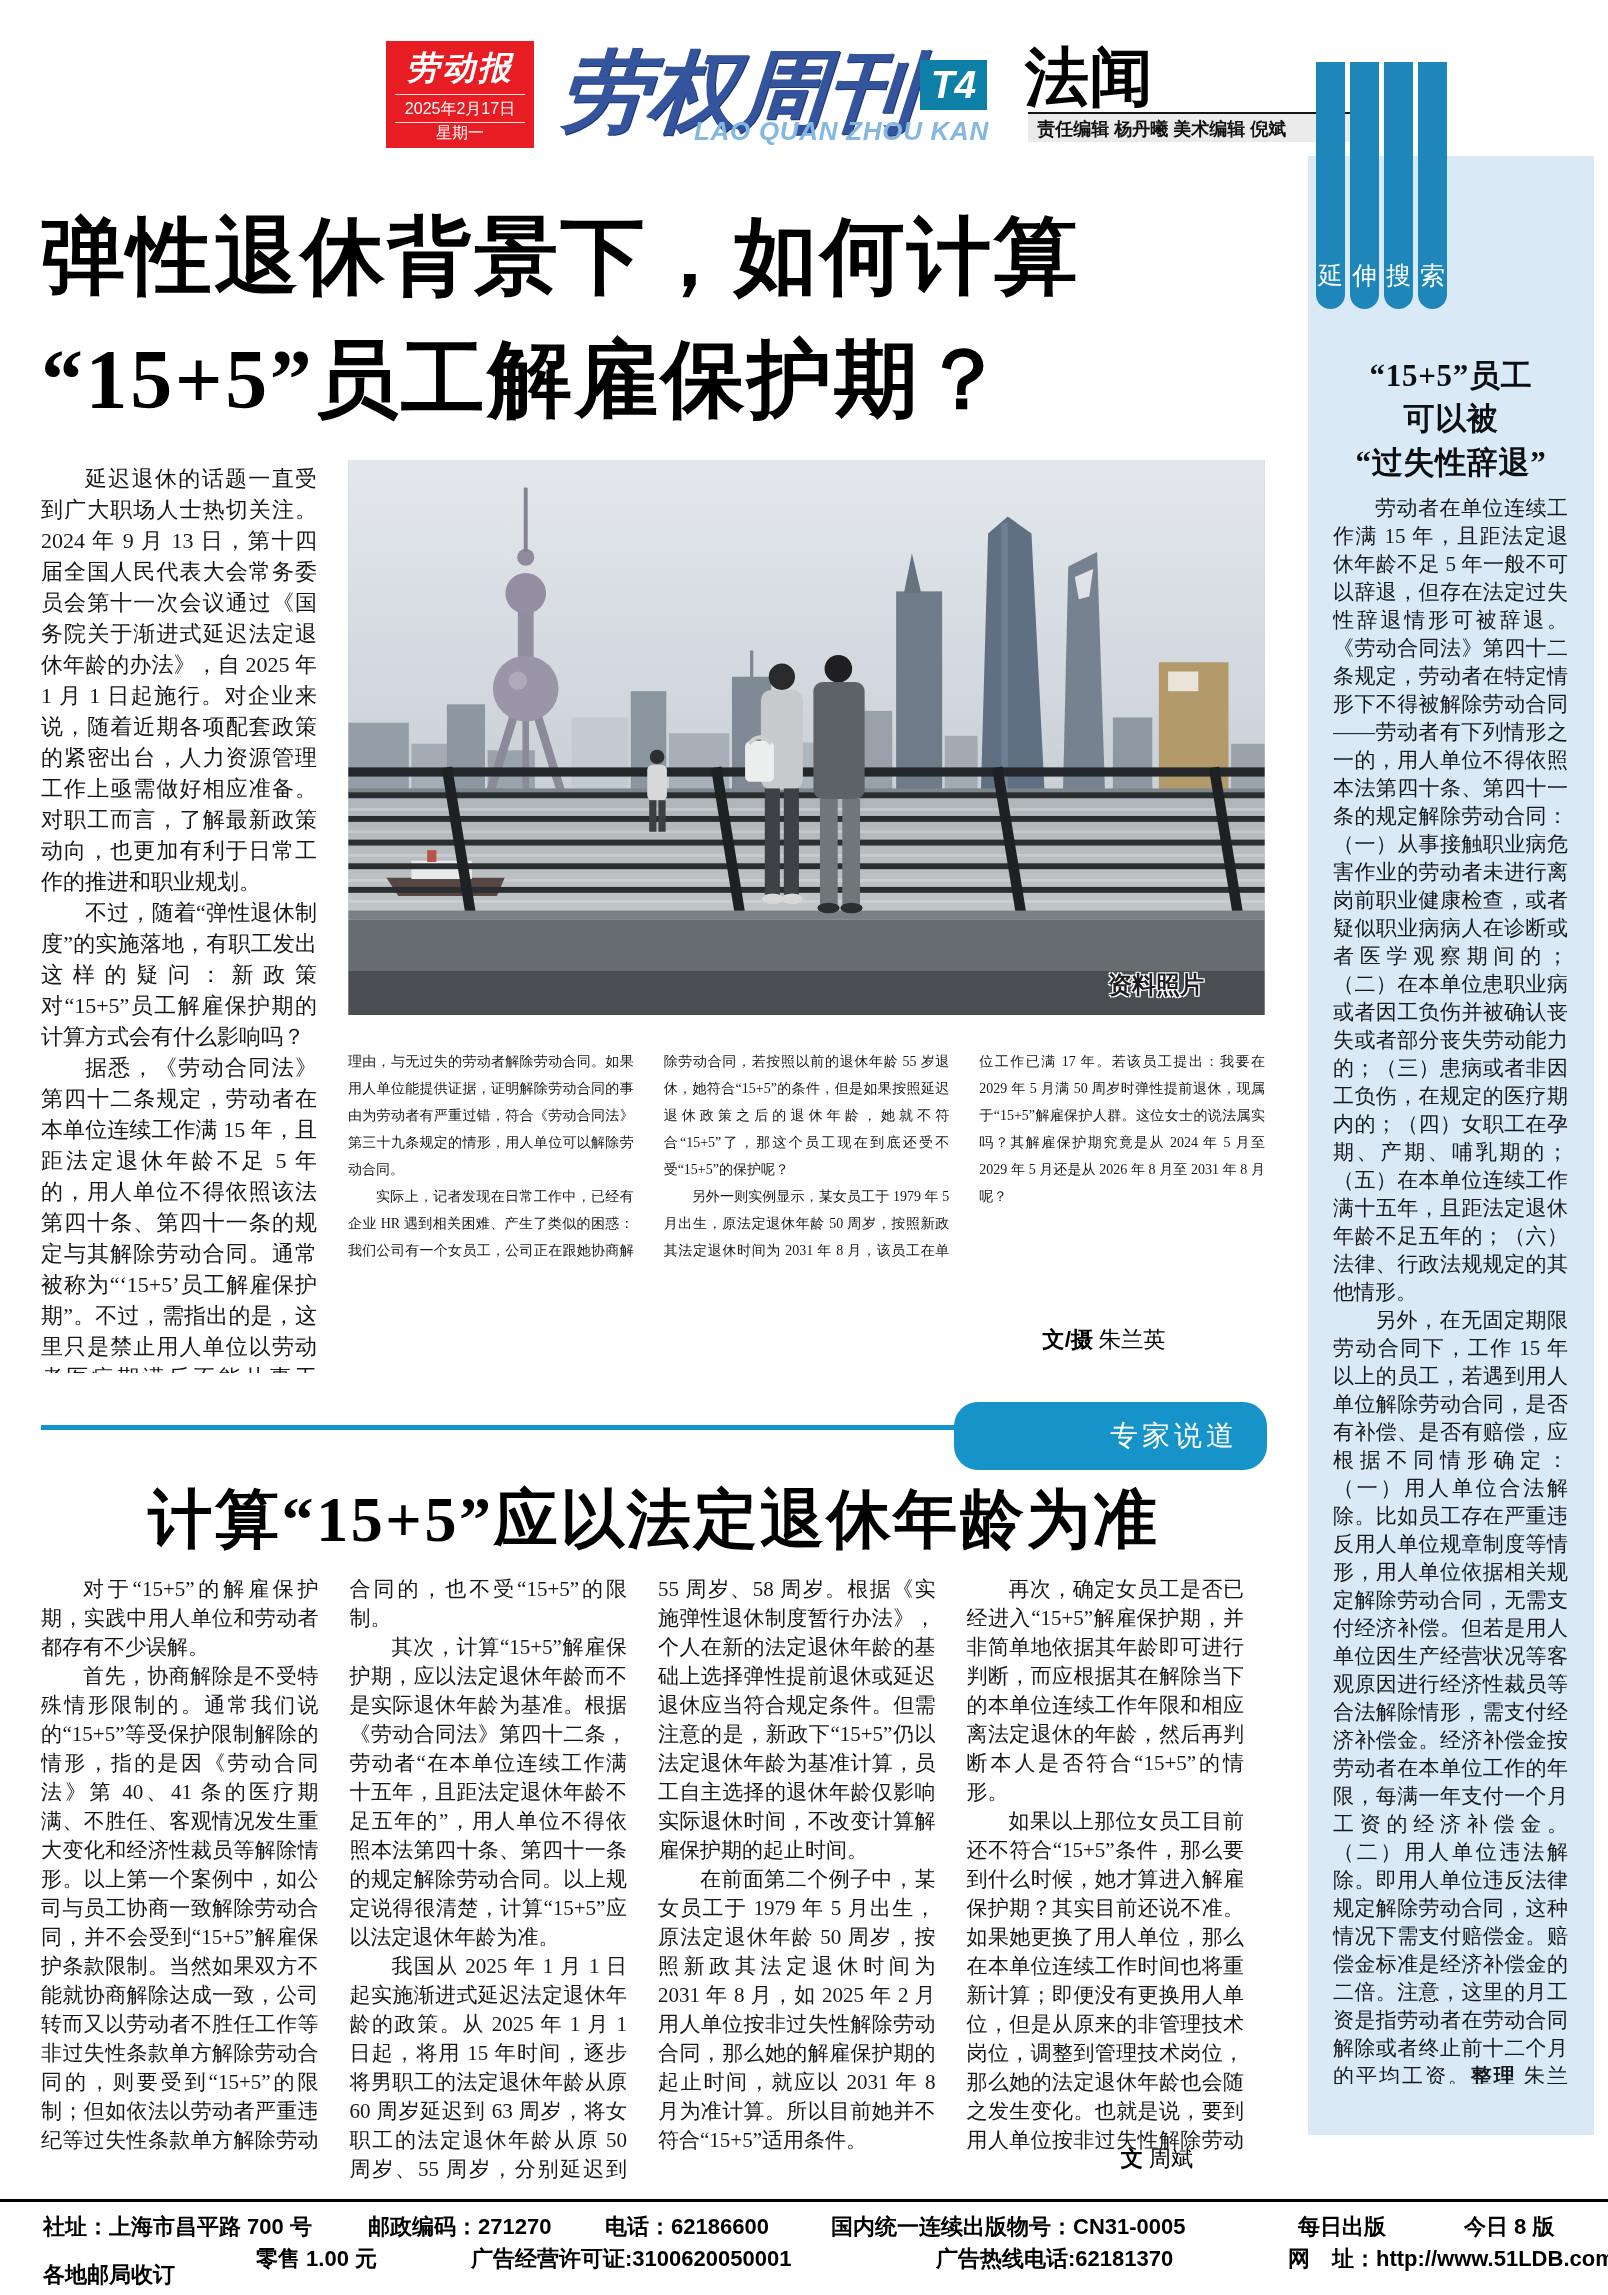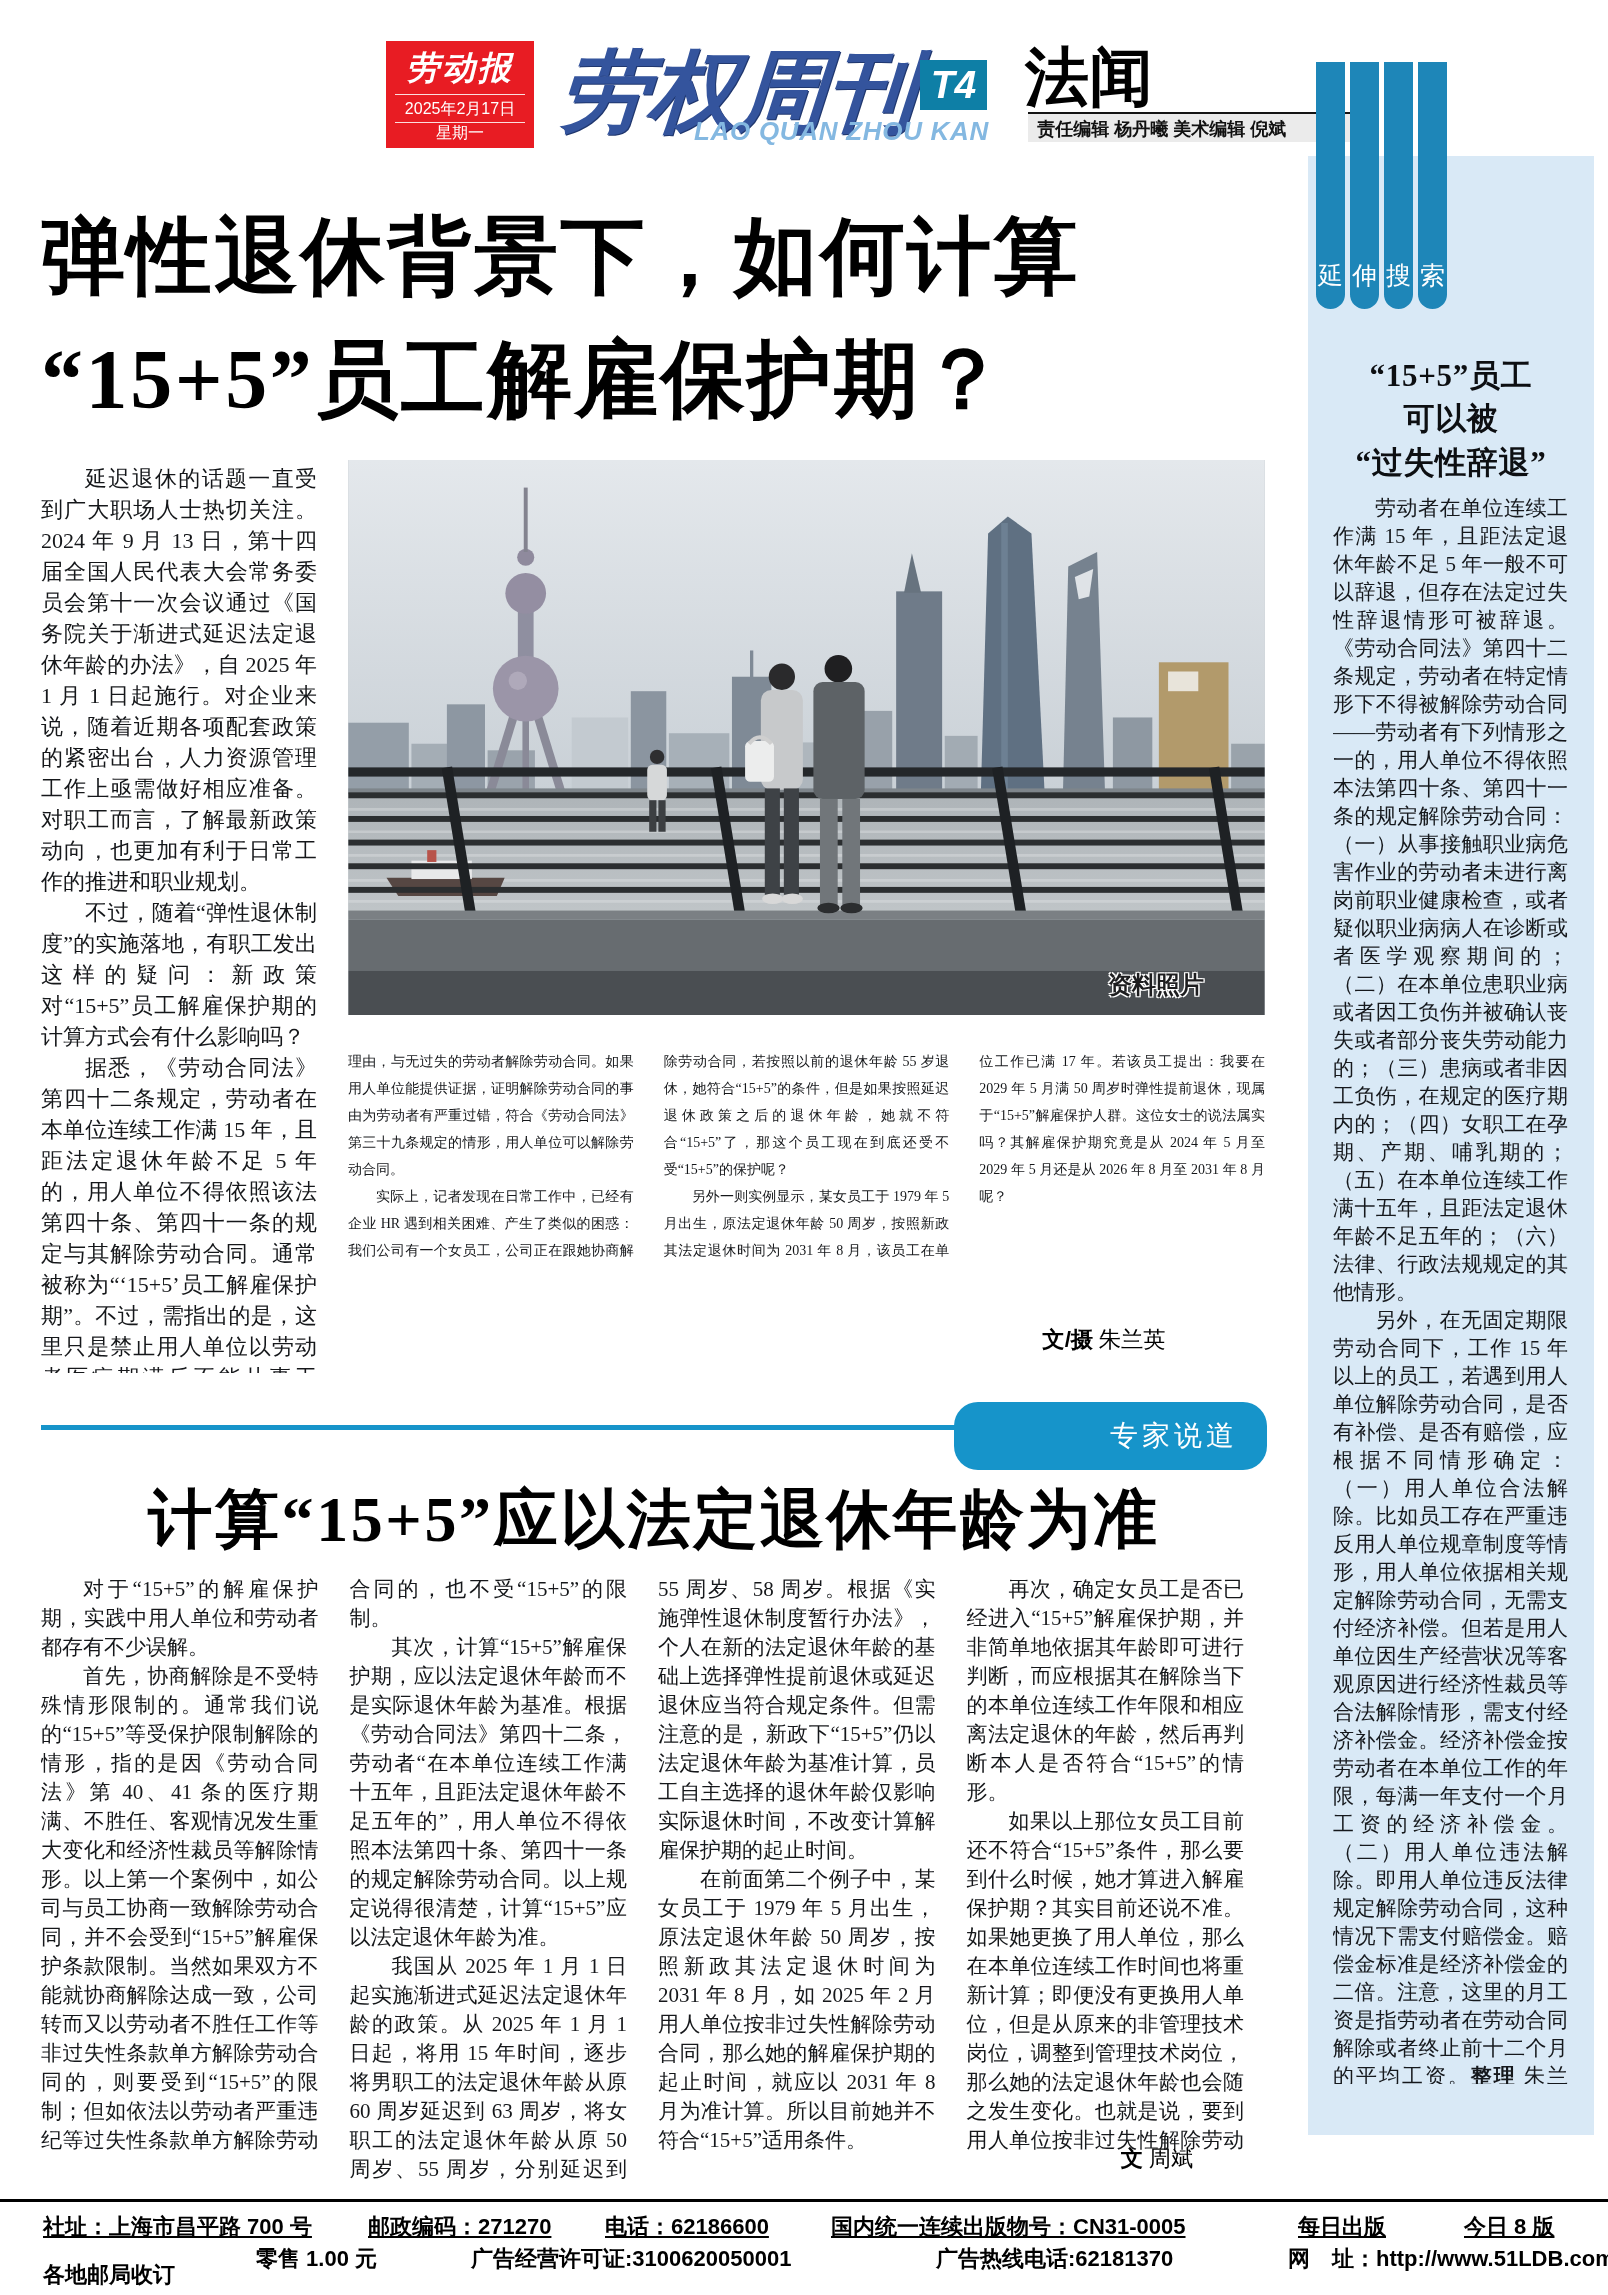--- a/index.html
+++ b/index.html
@@ -64,21 +64,21 @@
   #expert-headline{left:41px;top:1476px;width:1226px;text-align:center;font-size:64px;font-weight:bold;
         letter-spacing:2.6px;color:#000;white-space:nowrap;}
   #expert-cols{left:41px;top:1575px;width:1203px;height:614px;overflow:hidden;
         column-count:4;column-gap:31px;font-size:21px;line-height:29px;text-align:justify;color:#15171a;}
   #expert-cols p{margin:0;text-indent:2em;}
   #expert-byline{left:1019px;top:2144px;width:276px;}
 
   
   #footer-rule{left:0;top:2199px;width:1608px;height:3.3px;background:#000;}
   .foot{font-family:"Liberation Sans",sans-serif;font-weight:bold;font-size:22px;color:#000;white-space:nowrap;}
-  .fr1{top:2212px;text-decoration:underline;}
+  .fr1{top:2212px;}
   .fr2{top:2244px;}
 </style>
 </head>
 <body>
 
 <div id="page">
 
   <div class="abs" id="brand-box">
     <div id="brand-name">劳动报</div>
     <div id="brand-date">2025年2月17日</div>

